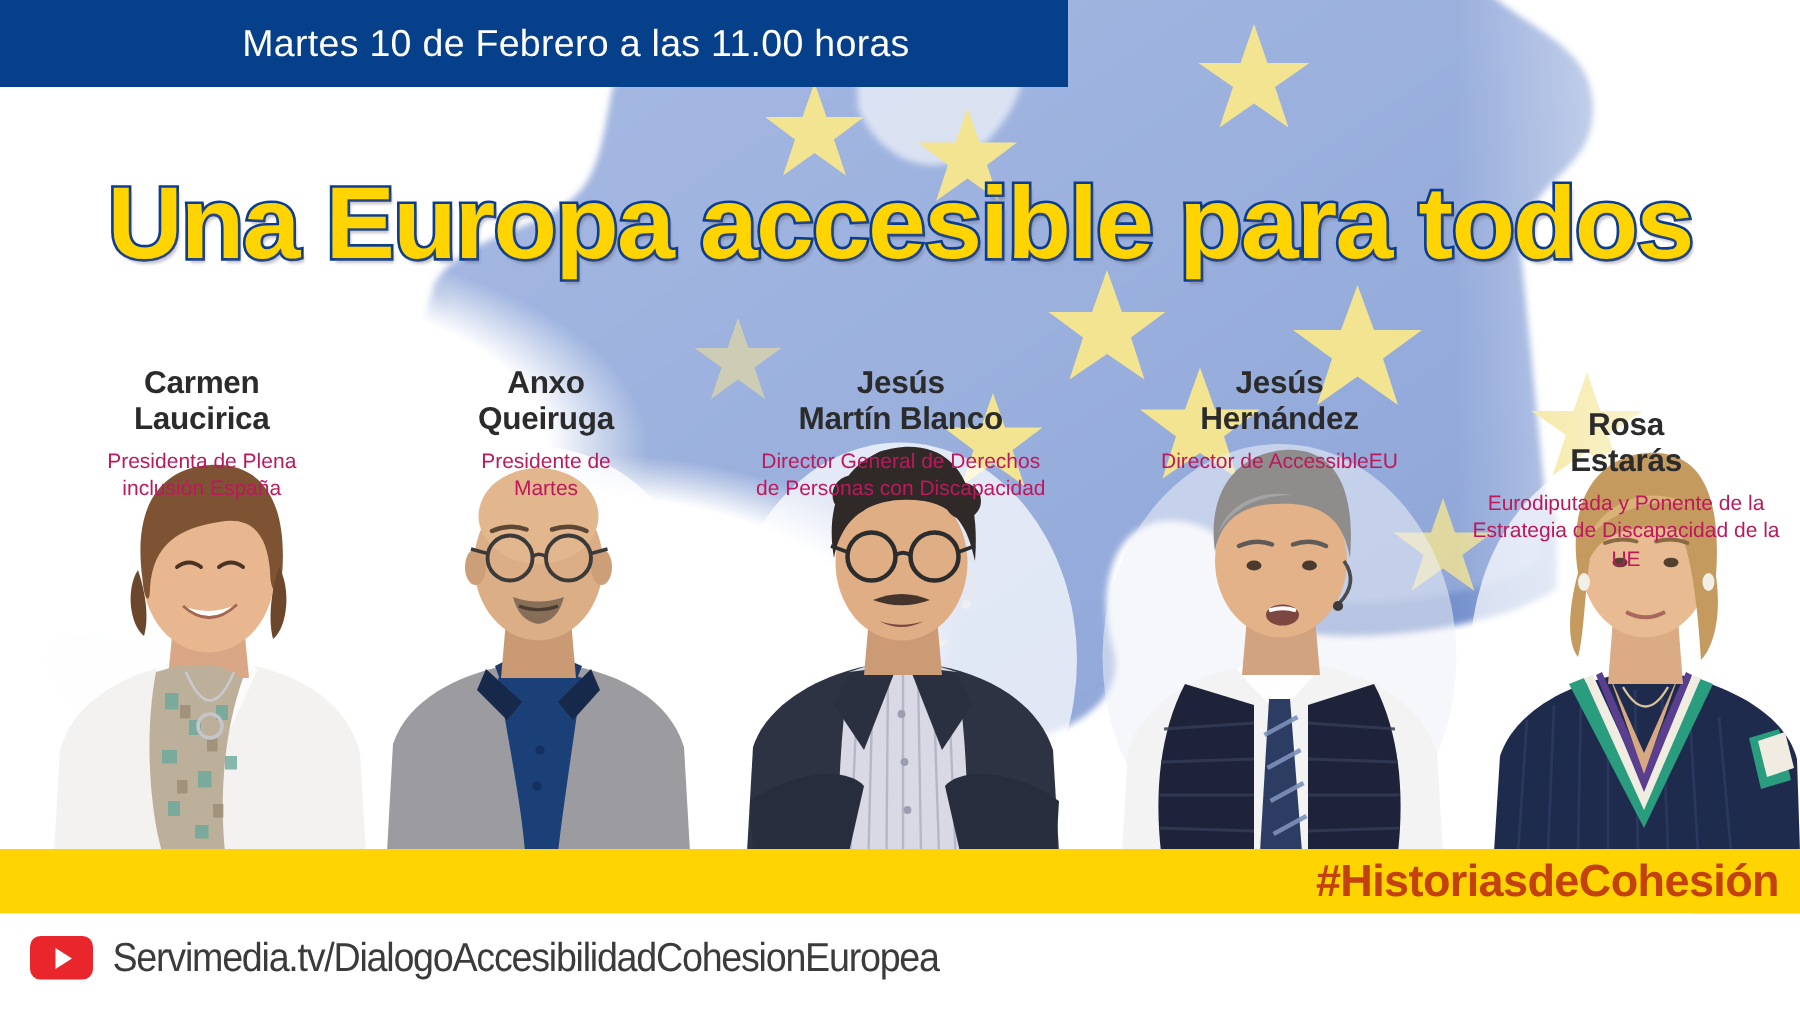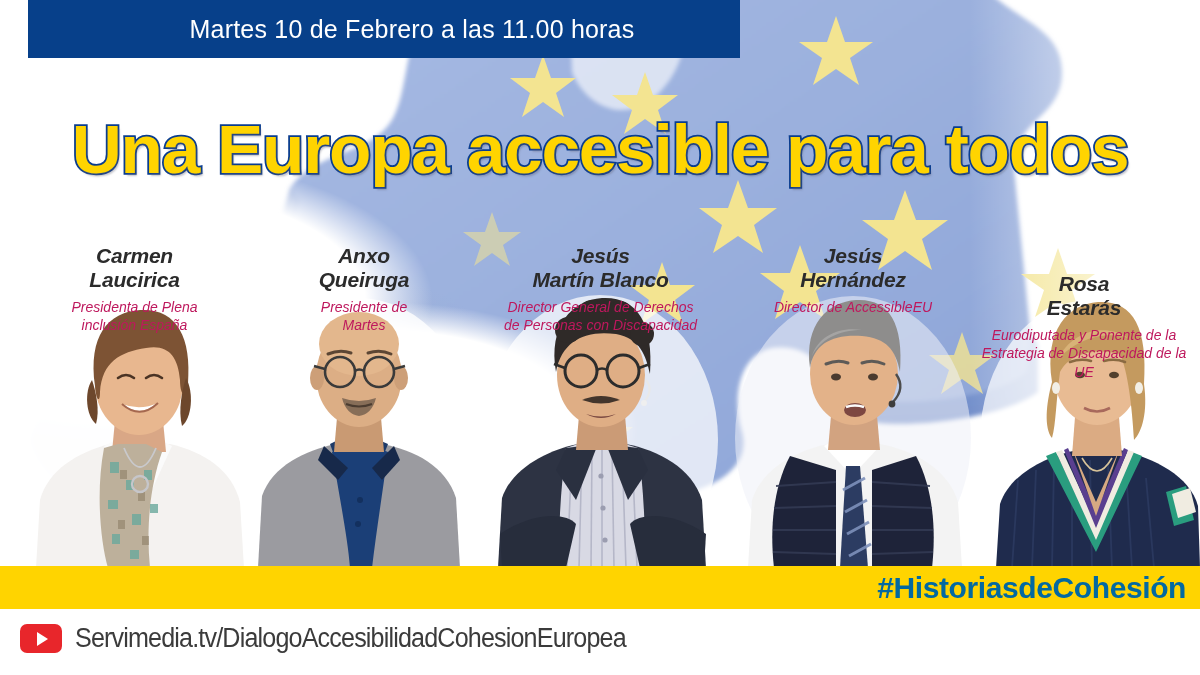--- a/index.html
+++ b/index.html
@@ -39,21 +39,21 @@
   .bottom-fade {
     position:absolute; left:0; bottom:0; width:1200px; height:190px;
     background:linear-gradient(to bottom, rgba(255,255,255,0) 0%, rgba(255,255,255,.45) 45%, rgba(255,255,255,.92) 100%);
     z-index:6; pointer-events:none;
   }
 
   
   .date-banner {
     position:absolute; left:0; top:0; width:712px; height:58px;
     background:#07408a; z-index:30;
-    display:flex; align-items:center; justify-content:center;margin-left:28px;
+    display:flex; align-items:center; justify-content:center;
   }
   .date-banner span {
     color:#ffffff; font-size:25px; font-weight:400; letter-spacing:.2px;
     padding-left:56px;
   }
 
   
   .title {
     position:absolute; left:0; top:110px; width:1200px; height:78px;
     z-index:28; display:flex; align-items:center; justify-content:center;
@@ -62,36 +62,36 @@
     font-size:68px; font-weight:700; color:#FFD400;
     letter-spacing:-1.2px;
     transform:scaleX(1.02);
     -webkit-text-stroke:3.5px #0a3d8f;
     paint-order:stroke fill;
     text-shadow:2px 3px 2px rgba(90,90,110,.35);
     white-space:nowrap;
   }
 
   
-  .speakers { position:absolute; left:0; top:244px; width:950px; height:330px; z-index:24;font-style:italic; }
+  .speakers { position:absolute; left:0; top:244px; width:950px; height:330px; z-index:24; }
   .speaker { position:absolute; top:0; text-align:center; }
   .sp-name { font-size:21px; font-weight:700; color:#2b2b2b; line-height:1.16; letter-spacing:-.2px; }
   .sp-role { font-size:14px; font-weight:400; color:#be185d; line-height:1.32; margin-top:5px; }
 
   
   .yellow-band {
     position:absolute; left:0; top:566px; width:1200px; height:43px;
     background:#FFD400; z-index:40;
   }
   .hashtag {
     position:absolute; right:14px; top:567px; height:42px; z-index:42;
     display:flex; align-items:center;
   }
   .hashtag span {
-    font-size:30px; font-weight:700; color:#0369a1; letter-spacing:-.4px;
+    font-size:30px; font-weight:700; color:#c2410c; letter-spacing:-.4px;
   }
 
   
   .footer { position:absolute; left:0; top:609px; width:1128px; height:66px; background:#ffffff; z-index:40; }
   .yt-row { position:absolute; left:20px; top:14px; display:flex; align-items:center; gap:13px; }
   .yt-icon {
     width:42px; height:29px; background:#e8262b; border-radius:7px;
     display:flex; align-items:center; justify-content:center; flex:0 0 auto;
   }
   .yt-icon i {

